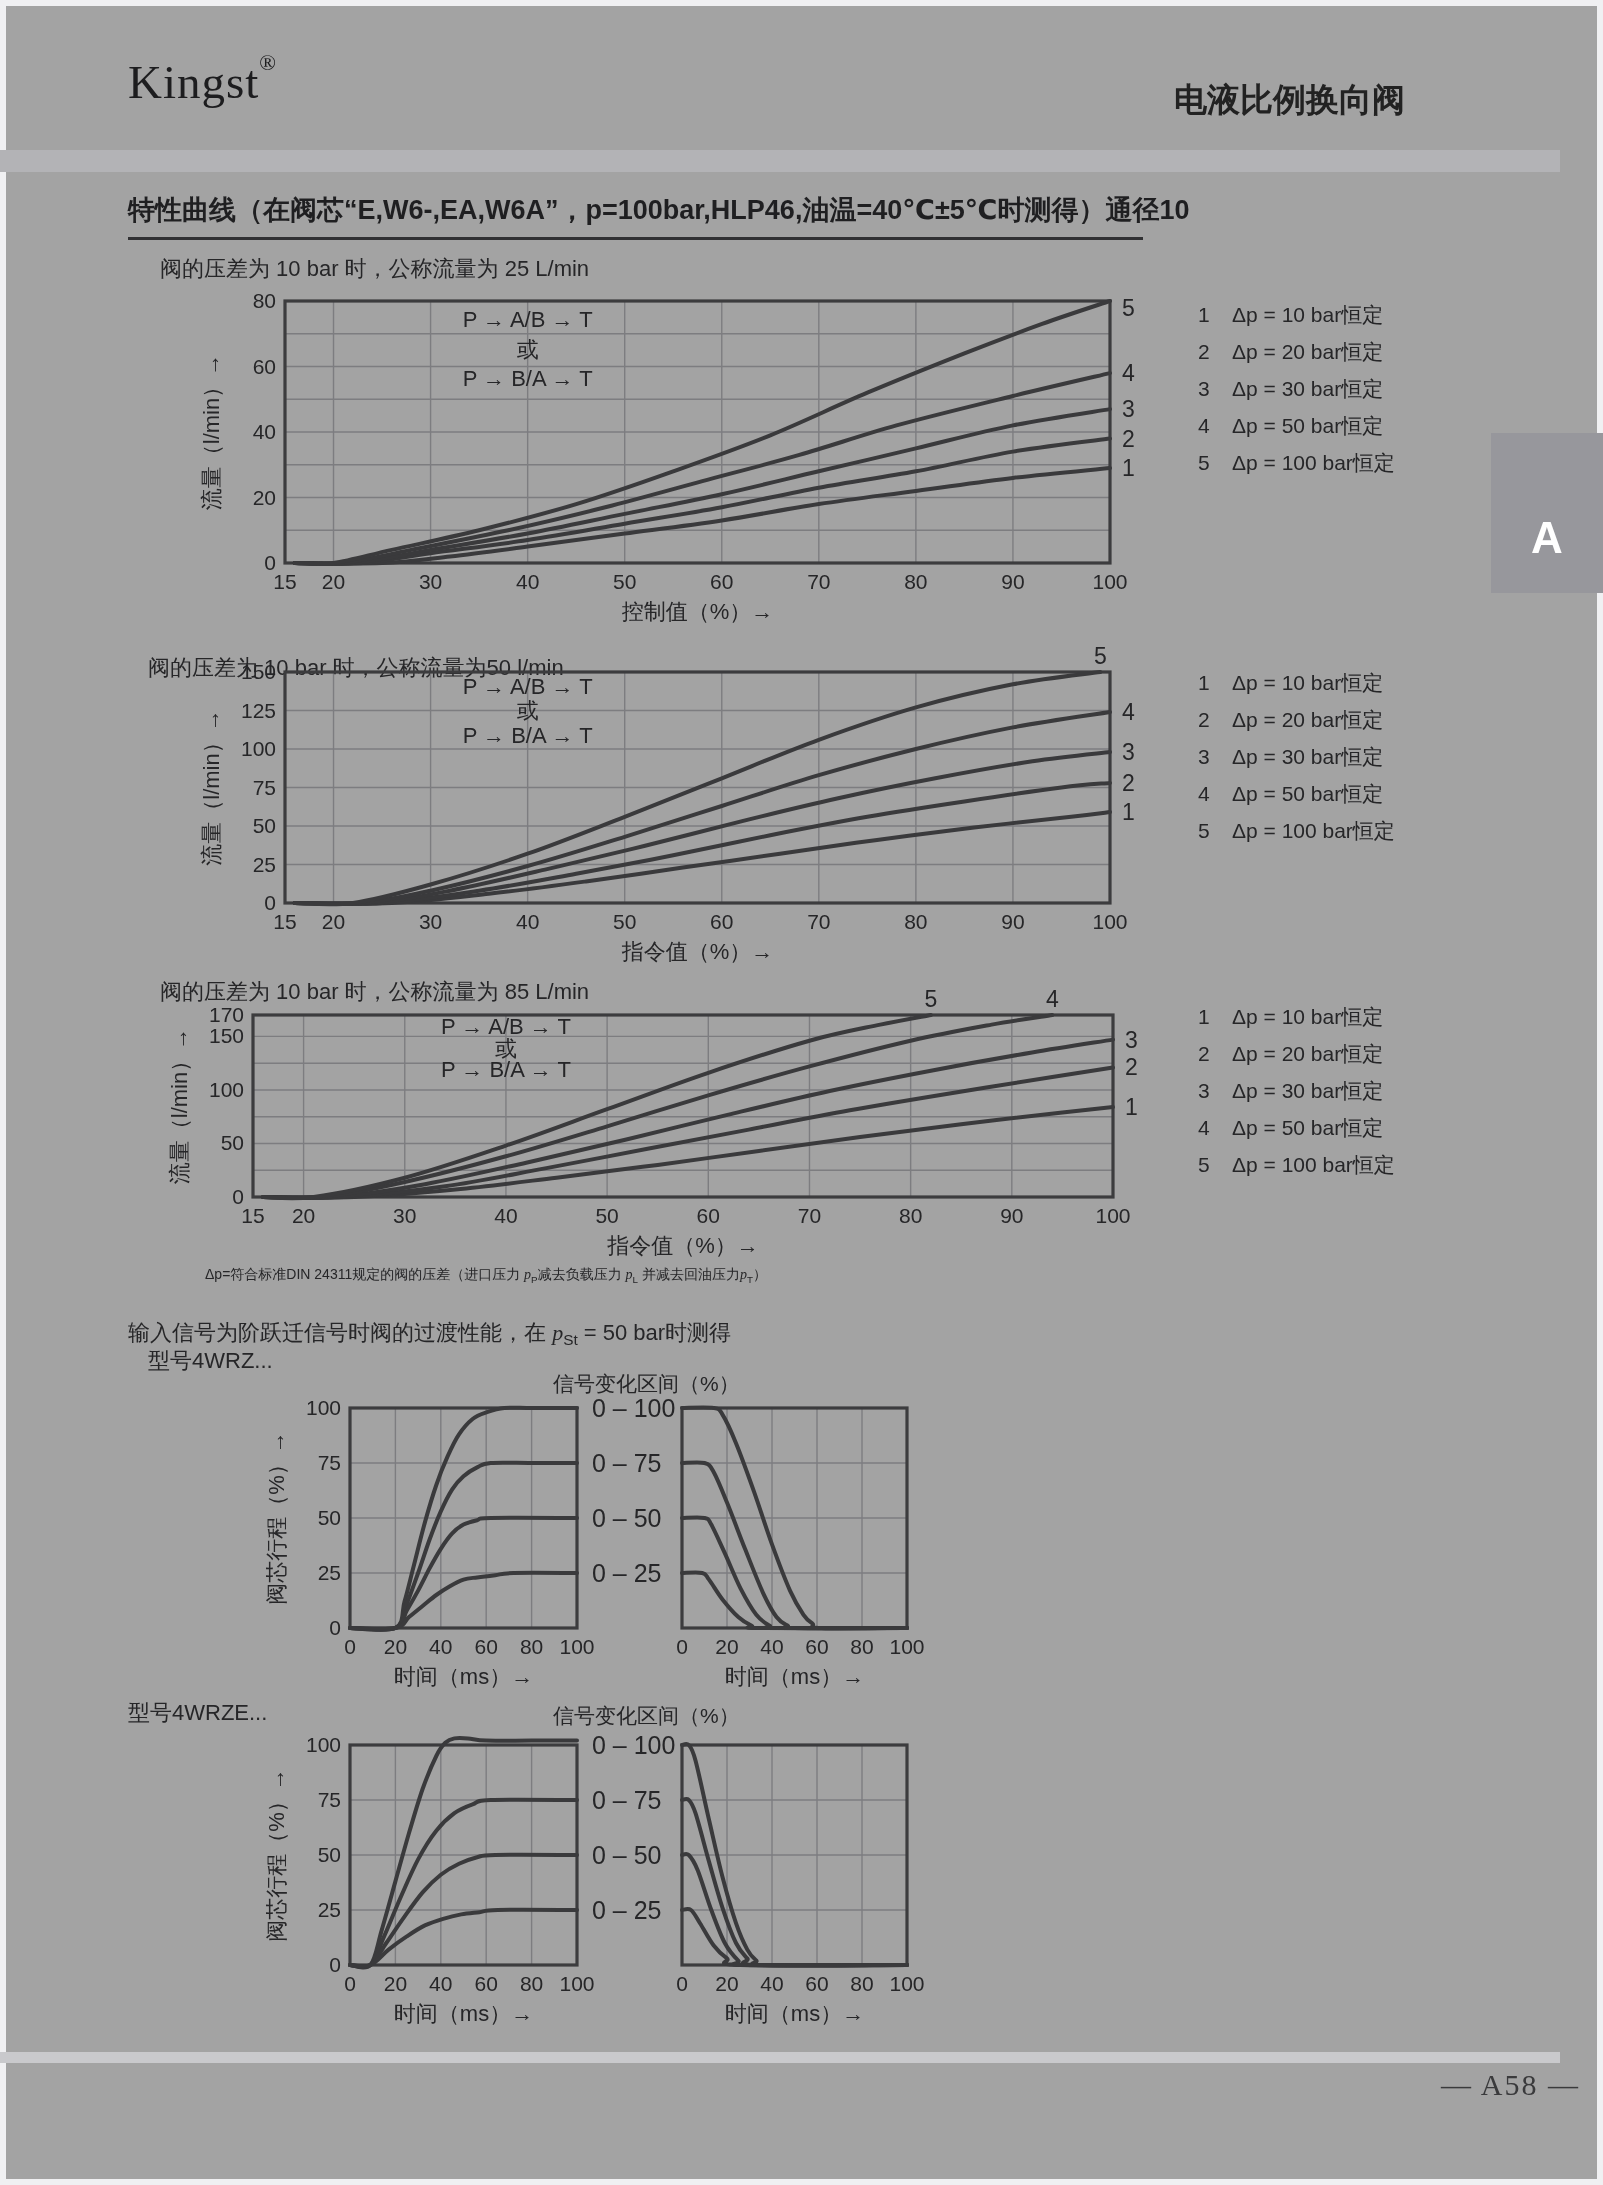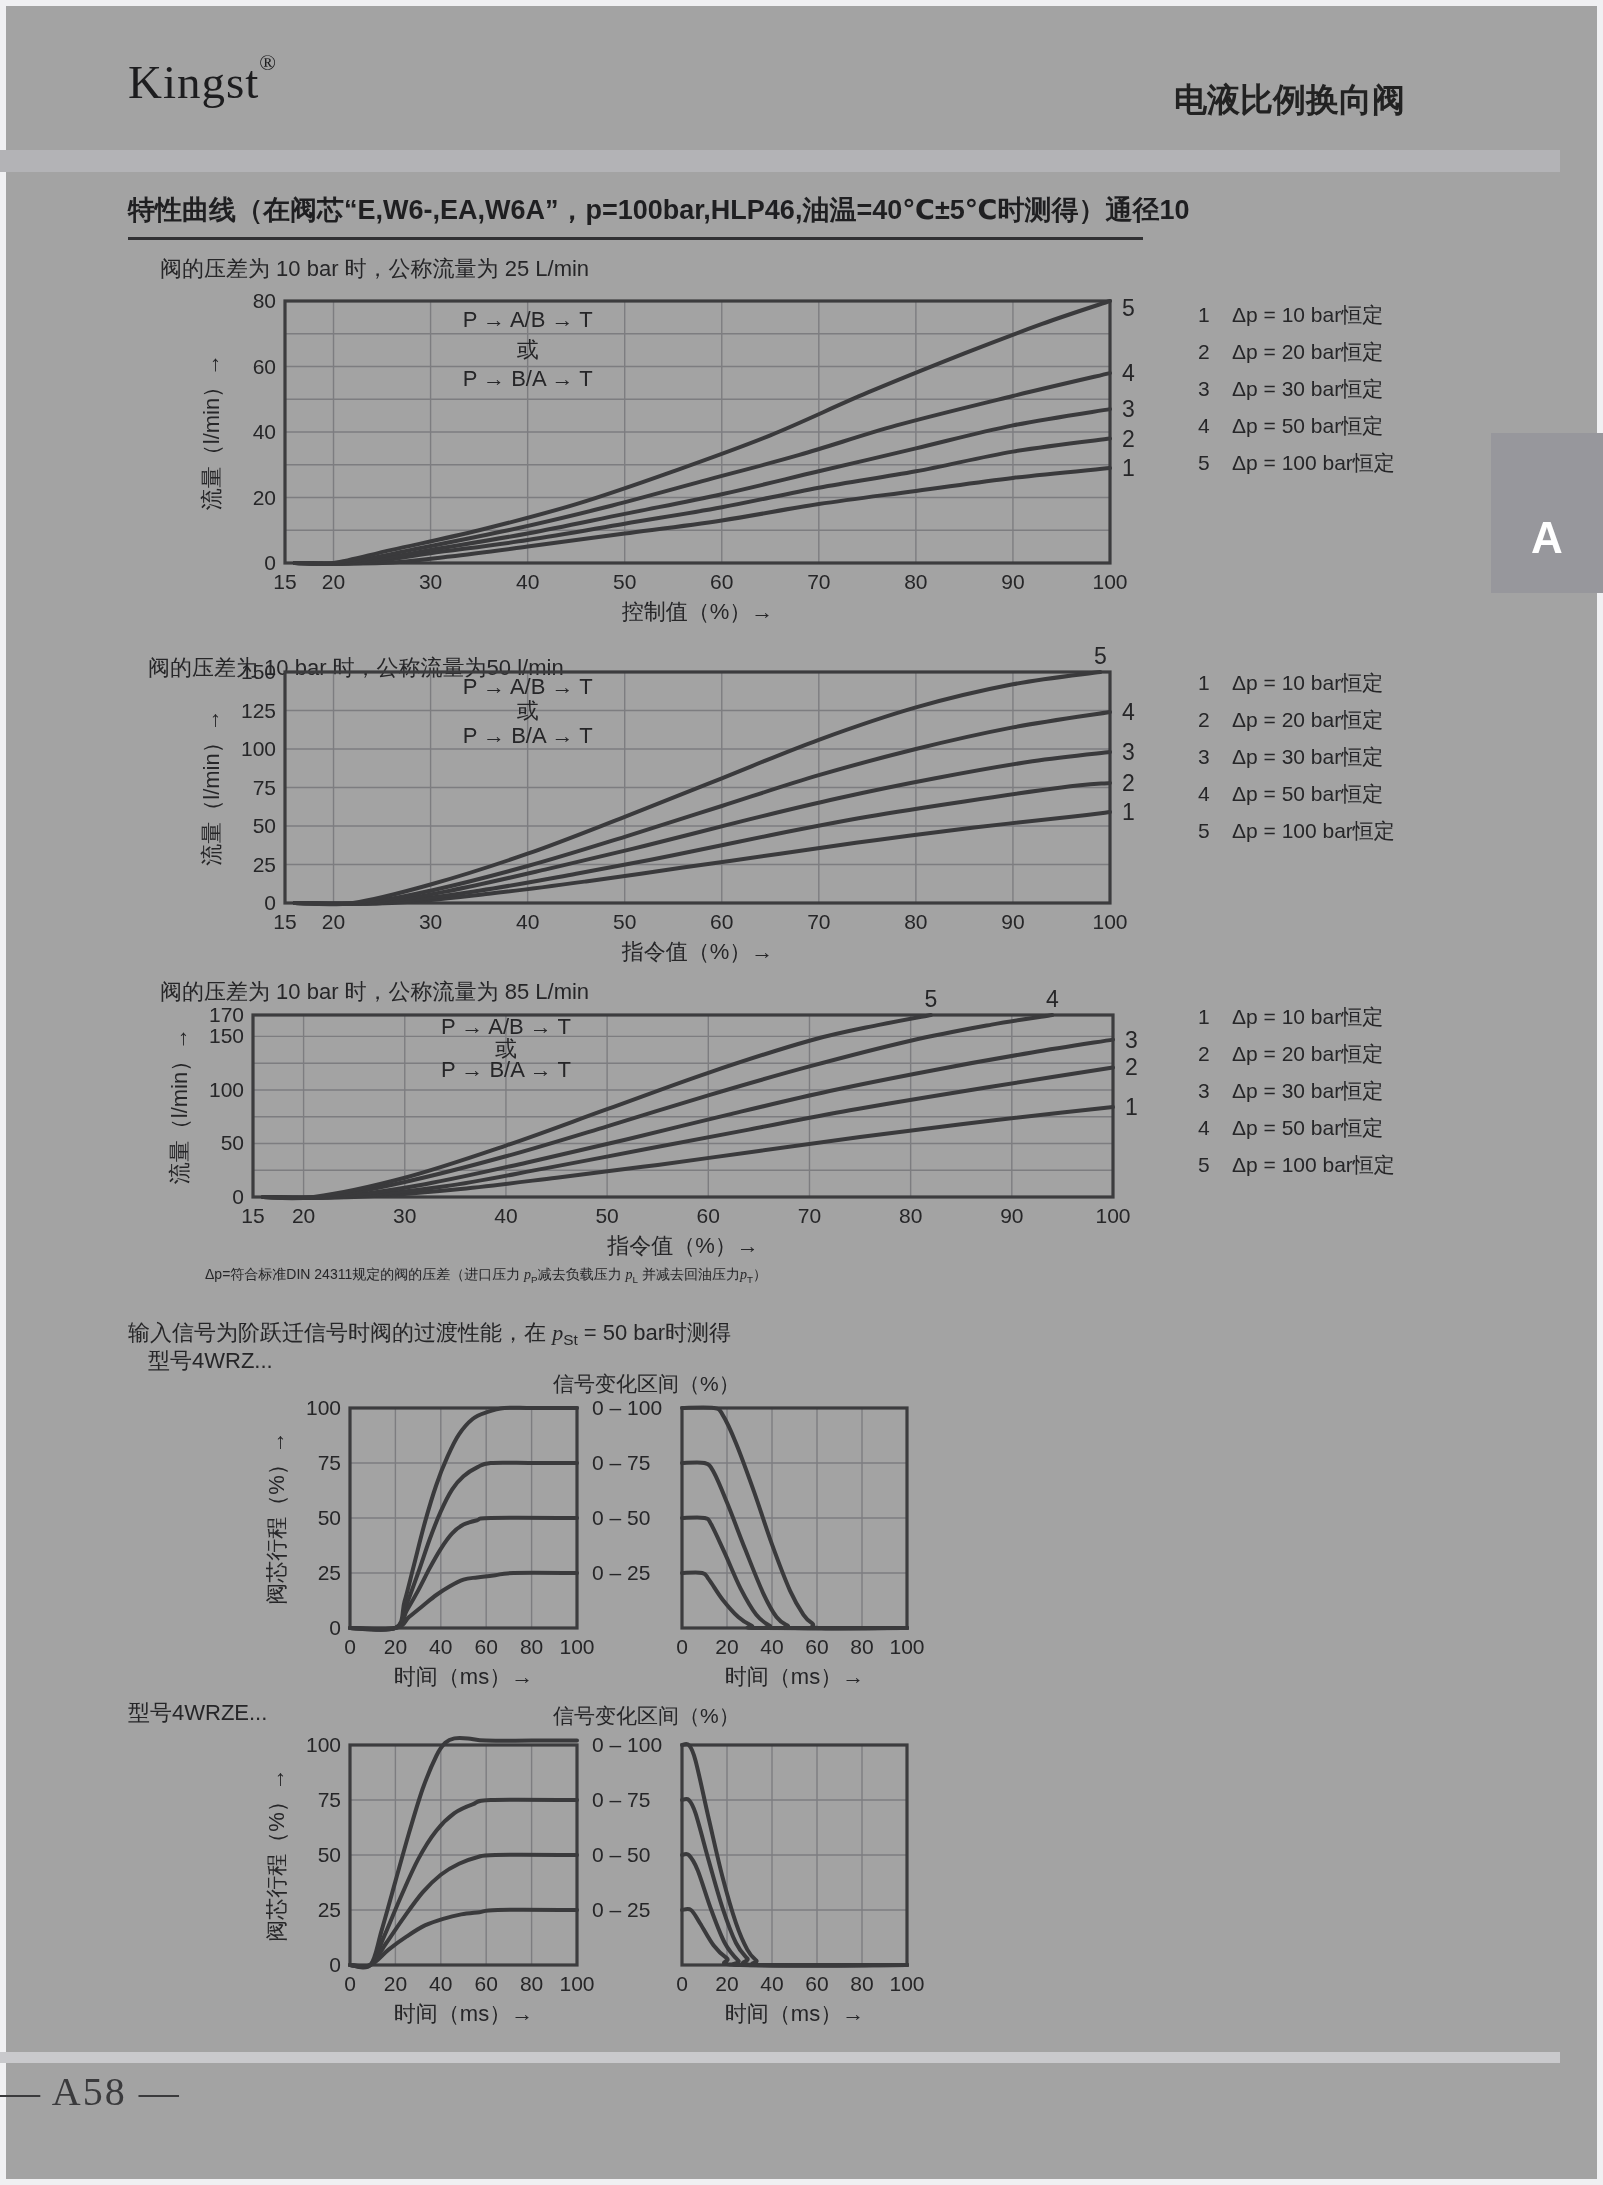--- a/index.html
+++ b/index.html
@@ -28,27 +28,27 @@
   .legend-row .lnum{width:34px;}
   .legend-row .ltext{}
   .note{left:205px;top:1266px;font-size:14px;color:#262628;}
   .note i{font-family:"Liberation Serif","DejaVu Serif",serif;}
   .note sub, .step-intro sub{font-size:70%;}
   .step-intro{left:128px;top:1318px;font-size:22px;color:#262628;}
   .step-intro i{font-family:"Liberation Serif","DejaVu Serif",serif;}
   .model-label{left:128px;font-size:22px;color:#262628;}
   .signal-heading{left:553px;font-size:21px;color:#262628;}
   .ranges{left:592px;width:110px;}
-  .range-label{position:absolute;left:0;height:20px;line-height:20px;font-size:21px;color:#262628;white-space:nowrap;}
+  .range-label{position:absolute;left:0;height:20px;line-height:20px;font-size:25px;color:#262628;white-space:nowrap;}
   .side-tab{left:1491px;top:433px;width:112px;height:160px;background:#97979c;color:#ffffff;
     display:flex;align-items:flex-end;justify-content:center;padding-bottom:30px;box-sizing:border-box;
     font-size:44px;font-weight:bold;}
   .footbar{left:0;top:2052px;width:1560px;height:11px;background:#c9c9cc;}
-  .footer-page{left:0;top:2068px;width:1580px;text-align:left;
-    font-family:"Liberation Serif","DejaVu Serif",serif;font-size:40px;color:#3a3a3c;letter-spacing:2px;}
+  .footer-page{left:0;top:2068px;width:1580px;text-align:right;
+    font-family:"Liberation Serif","DejaVu Serif",serif;font-size:30px;color:#3a3a3c;letter-spacing:2px;}
 </style>
 </head>
 <body>
 
 <div class="page">
 
   <div class="abs brand"><span>Kingst</span><sup>®</sup></div>
   <div class="abs header-title">电液比例换向阀</div>
   <div class="abs topbar"></div>
 

